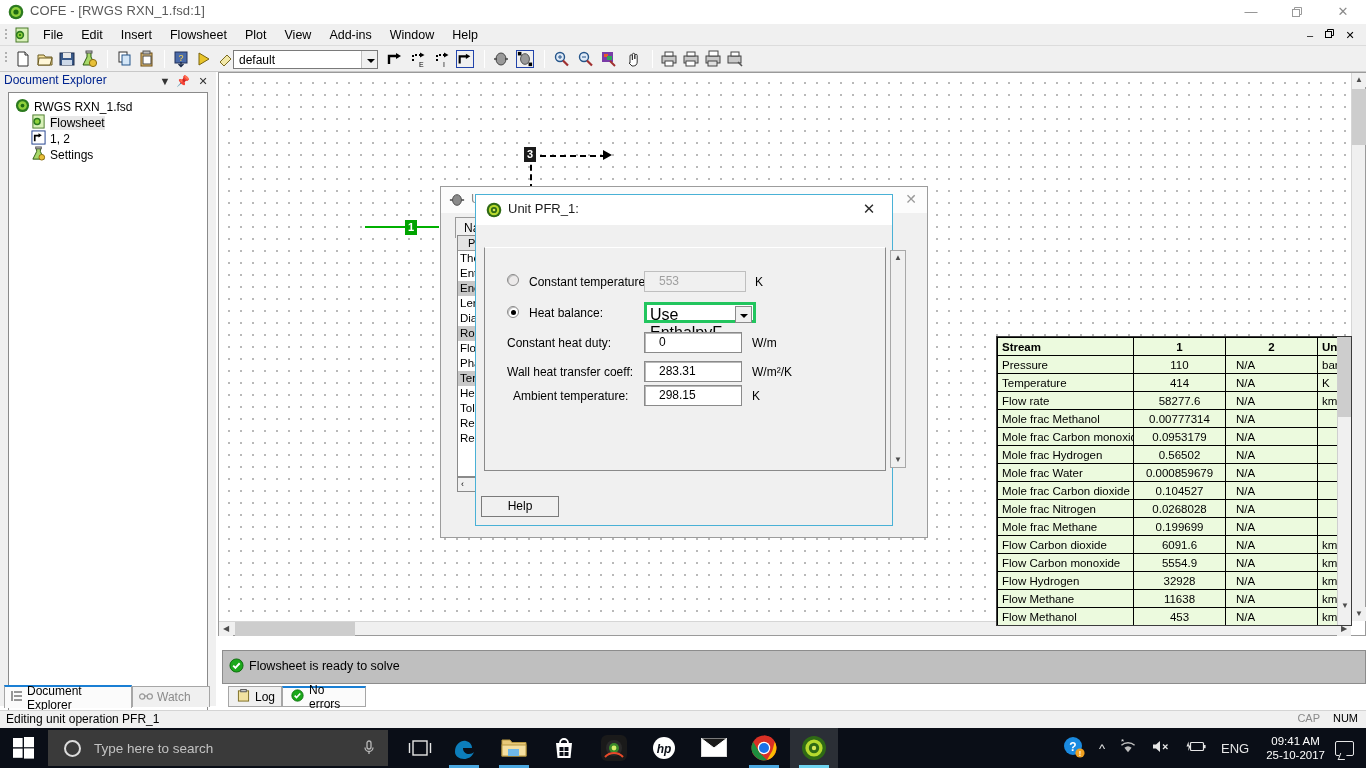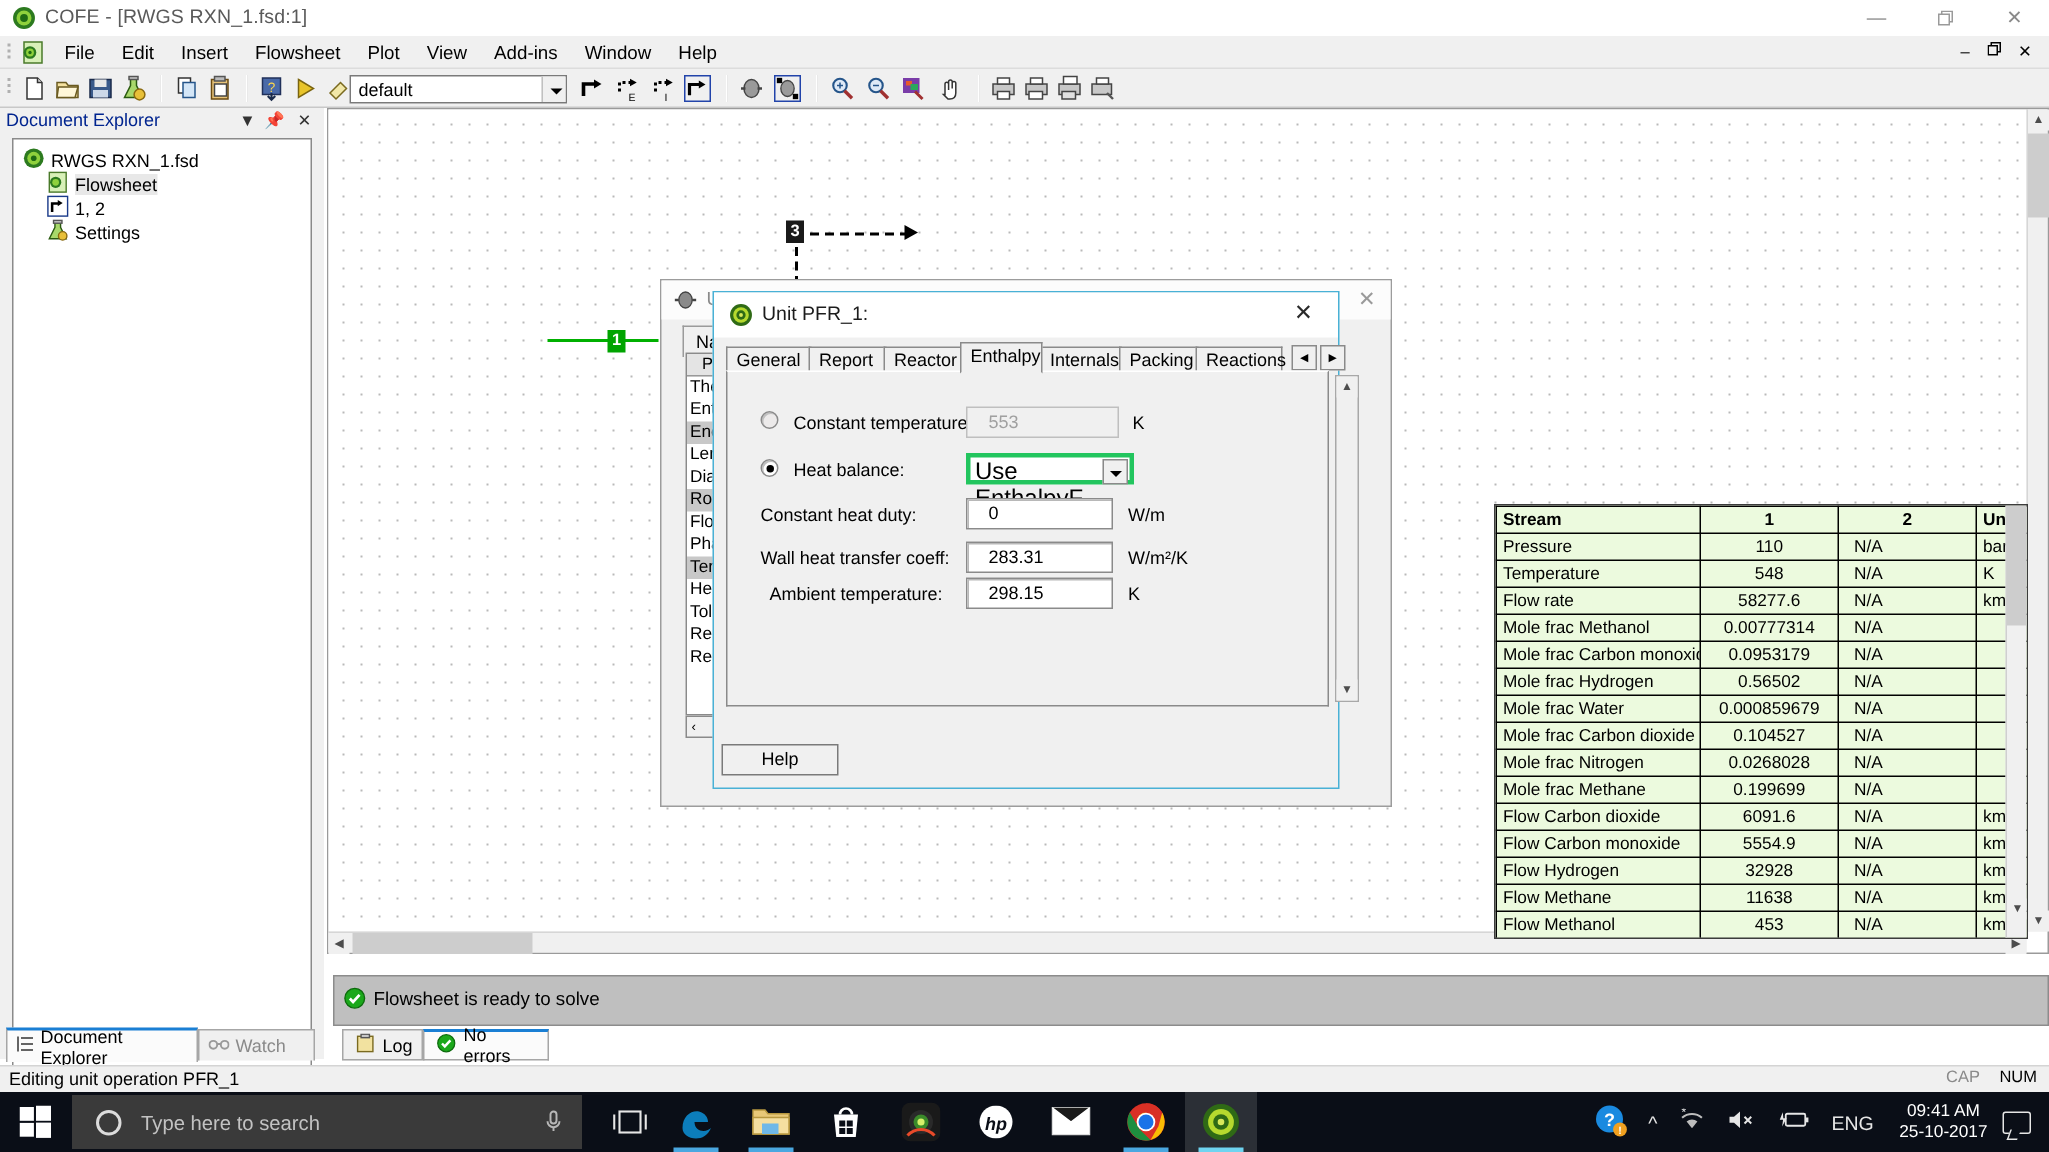--- a/index.html
+++ b/index.html
@@ -566,21 +566,21 @@
       </thead>
       <tbody id="st-body">
           <tr>
             <td class="lead">Pressure</td>
             <td class="num">110</td>
             <td class="na">N/A</td>
             <td class="unit">bar</td>
           </tr>
           <tr>
             <td class="lead">Temperature</td>
-            <td class="num">548</td>
+            <td class="num">414</td>
             <td class="na">N/A</td>
             <td class="unit">K</td>
           </tr>
           <tr>
             <td class="lead">Flow rate</td>
             <td class="num">58277.6</td>
             <td class="na">N/A</td>
             <td class="unit">kmol</td>
           </tr>
           <tr>
@@ -703,31 +703,20 @@
           <circle cx="8" cy="8" r="7.3" fill="#2f6a15"></circle>
           <circle cx="8" cy="8" r="5.2" fill="#b6d92e"></circle>
           <circle cx="8" cy="8" r="3.1" fill="#2f6a15"></circle>
           <circle cx="8" cy="8" r="1.3" fill="#d8e85a"></circle>
         </svg>
       </span>
       <span class="fgdlg-title">Unit PFR_1:</span>
       <span class="fgdlg-x">✕</span>
     </div>
 
-    <div class="tabstrip">
-      <div class="tab" style="left:0px;   width:57px;">General</div>
-      <div class="tab" style="left:55px;  width:52px;">Report</div>
-      <div class="tab" style="left:105px; width:55px;">Reactor</div>
-      <div class="tab active" style="left:156px; width:55px;">Enthalpy</div>
-      <div class="tab" style="left:209px; width:55px;">Internals</div>
-      <div class="tab" style="left:262px; width:53px;">Packing</div>
-      <div class="tab" style="left:313px; width:58px;">Reactions</div>
-      <div class="tabnav" style="left:377px;">◄</div>
-      <div class="tabnav" style="left:396px;">►</div>
-    </div>
 
     <div class="tabpage">
 
       <div class="radio-row" style="left:22px; top:26px;">
         <span class="radio off"></span>
       </div>
       <span class="flabel" style="left:44px; top:27px;">Constant temperature:</span>
       <span class="finput disabled" style="left:159px; top:23px; width:102px;">553</span>
       <span class="funit" style="left:270px; top:27px;">K</span>
 

